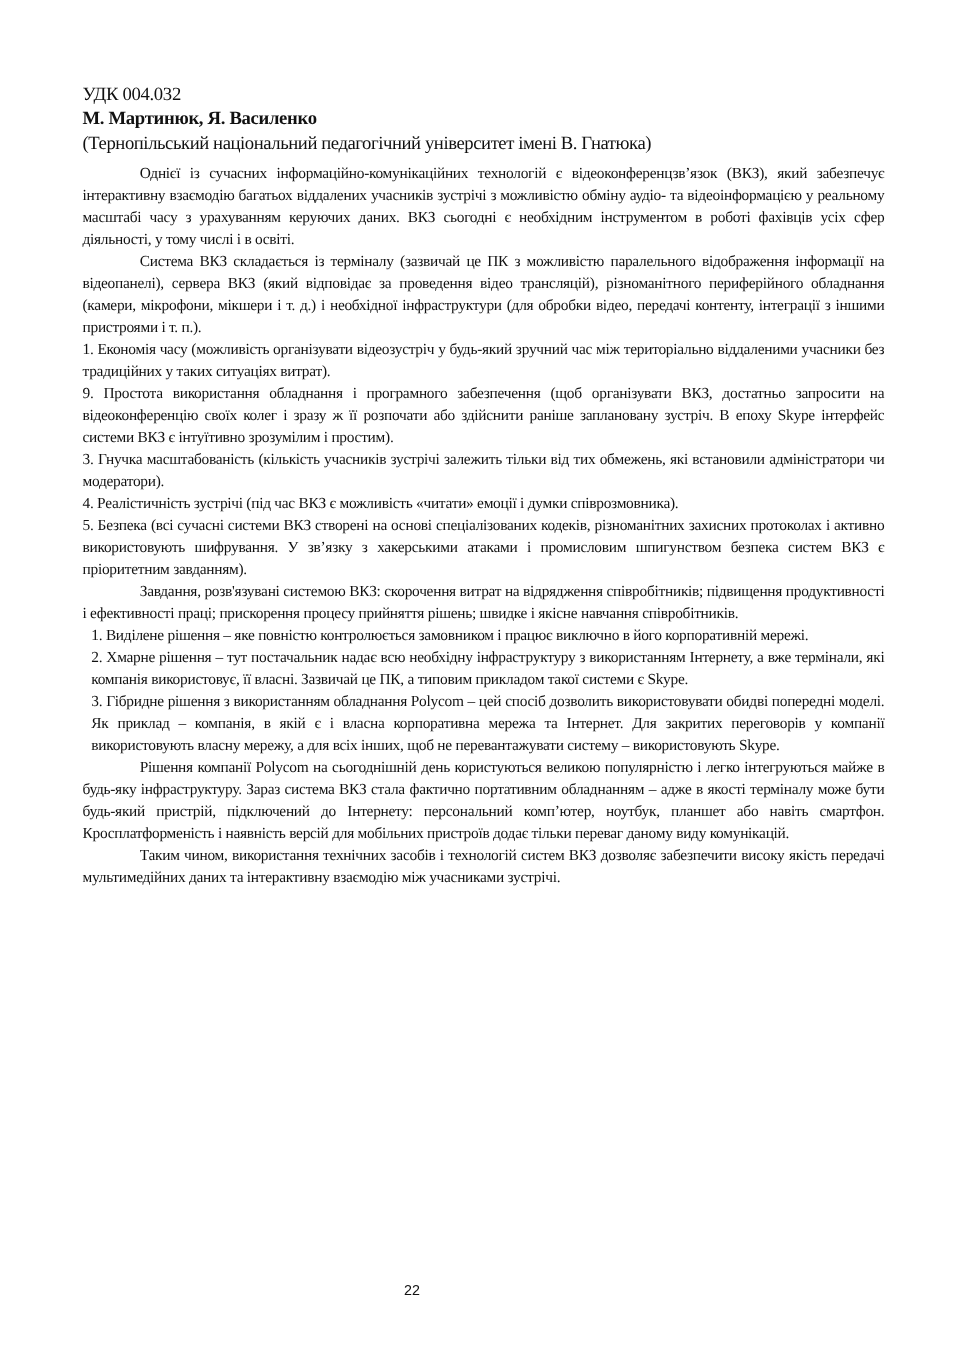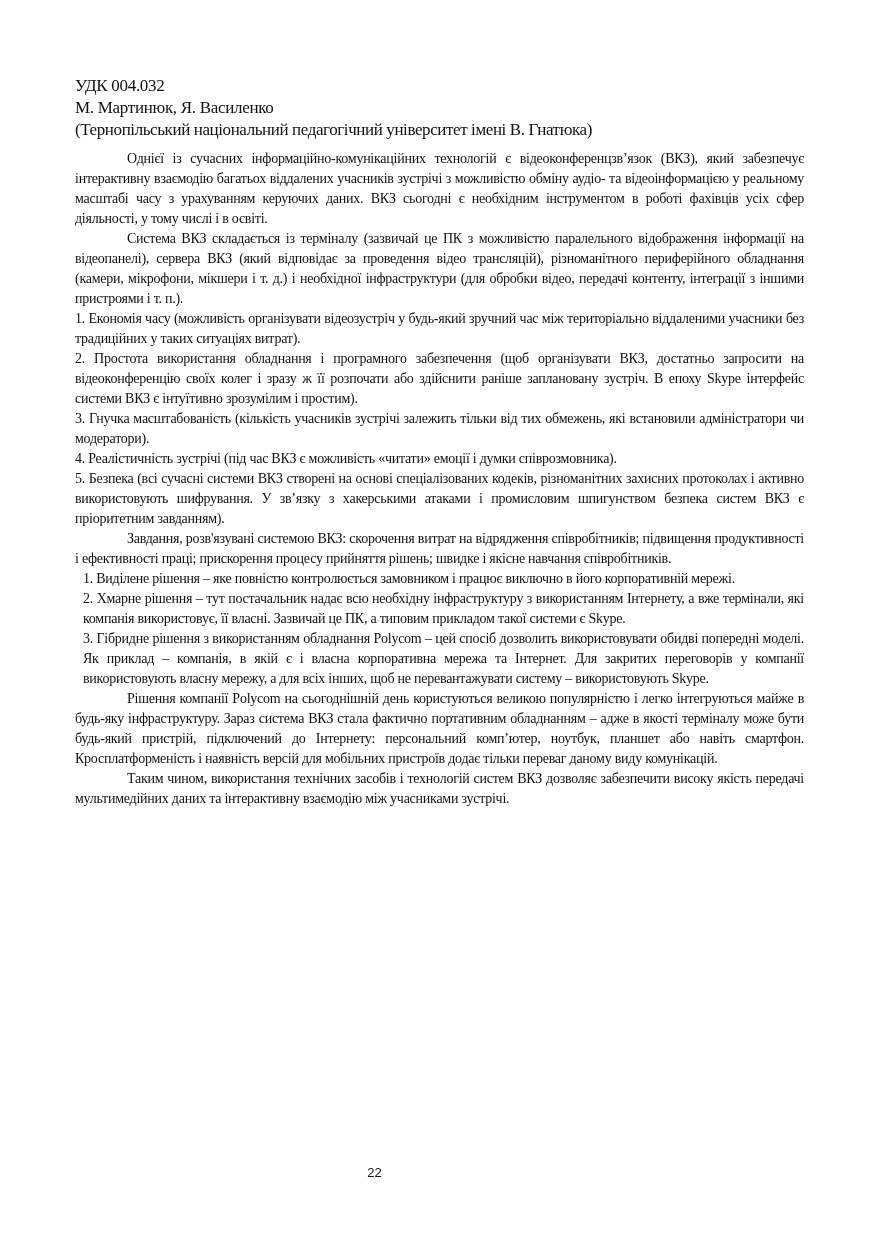--- a/index.html
+++ b/index.html
@@ -1,20 +1,20 @@
 <!DOCTYPE html>
 <html><head>
 <meta charset="utf-8">
 <style>
   html, body { margin: 0; padding: 0; background: #ffffff; }
   body { width: 877px; height: 1240px; position: relative; overflow: hidden;
          font-family: "Liberation Serif", "DejaVu Serif", serif; color: #111; }
   .page { position: absolute; left: 75px; top: 54px; width: 729px; margin-top: 21px; }
   .udc { font-size: 17px; line-height: 22px; letter-spacing: -0.3px; }
-  .authors { font-size: 17px; line-height: 22px; font-weight: normal; letter-spacing: -0.3px; }
+  .authors { font-size: 17px; line-height: 22px; font-weight: bold; letter-spacing: -0.3px; }
   .affil { font-size: 17px; line-height: 22px; letter-spacing: -0.4px; }
   .title { font-size: 17.5px; line-height: 22px; font-weight: bold; text-align: center;
            margin-top: 13px; letter-spacing: -0.5px; }
   .body { margin-top: 8px; font-size: 14px; line-height: 20px; letter-spacing: -0.25px; }
   .body p { margin: 0; text-align: justify; }
   .indent { text-indent: 52px; }
   .li { text-indent: 0; }
   .li2 { padding-left: 8px; text-indent: 0; }
   .pageno { position: absolute; top: 1165px; left: 0; width: 749px; text-align: center;
             font-family: "Liberation Sans", "DejaVu Sans", sans-serif; font-size: 13px; }
@@ -24,21 +24,21 @@
 
 <div class="page">
   <div class="udc">УДК 004.032</div>
   <div class="authors">М. Мартинюк, Я. Василенко</div>
   <div class="affil">(Тернопільський національний педагогічний університет імені В. Гнатюка)</div>
 
   <div class="body">
     <p class="indent">Однієї із сучасних інформаційно-комунікаційних технологій є відеоконференцзв’язок (ВКЗ), який забезпечує інтерактивну взаємодію багатьох віддалених учасників зустрічі з можливістю обміну аудіо- та відеоінформацією у реальному масштабі часу з урахуванням керуючих даних. ВКЗ сьогодні є необхідним інструментом в роботі фахівців усіх сфер діяльності, у тому числі і в освіті.</p>
     <p class="indent">Система ВКЗ складається із терміналу (зазвичай це ПК з можливістю паралельного відображення інформації на відеопанелі), сервера ВКЗ (який відповідає за проведення відео трансляцій), різноманітного периферійного обладнання (камери, мікрофони, мікшери і т. д.) і необхідної інфраструктури (для обробки відео, передачі контенту, інтеграції з іншими пристроями і т. п.).</p>
     <p class="li">1. Економія часу (можливість організувати відеозустріч у будь-який зручний час між територіально віддаленими учасники без традиційних у таких ситуаціях витрат).</p>
-    <p class="li">2. Простота використання обладнання і програмного забезпечення (щоб організувати ВКЗ, достатньо запросити на відеоконференцію своїх колег і зразу ж її розпочати або здійснити раніше заплановану зустріч. В епоху Skype інтерфейс системи ВКЗ є інтуїтивно зрозумілим і простим).</p>
+    <p class="li">9. Простота використання обладнання і програмного забезпечення (щоб організувати ВКЗ, достатньо запросити на відеоконференцію своїх колег і зразу ж її розпочати або здійснити раніше заплановану зустріч. В епоху Skype інтерфейс системи ВКЗ є інтуїтивно зрозумілим і простим).</p>
     <p class="li">3. Гнучка масштабованість (кількість учасників зустрічі залежить тільки від тих обмежень, які встановили адміністратори чи модератори).</p>
     <p class="li">4. Реалістичність зустрічі (під час ВКЗ є можливість «читати» емоції і думки співрозмовника).</p>
     <p class="li">5. Безпека (всі сучасні системи ВКЗ створені на основі спеціалізованих кодеків, різноманітних захисних протоколах і активно використовують шифрування. У зв’язку з хакерськими атаками і промисловим шпигунством безпека систем ВКЗ є пріоритетним завданням).</p>
     <p class="indent">Завдання, розв'язувані системою ВКЗ: скорочення витрат на відрядження співробітників; підвищення продуктивності і ефективності праці; прискорення процесу прийняття рішень; швидке і якісне навчання співробітників.</p>
     <p class="li2">1. Виділене рішення – яке повністю контролюється замовником і працює виключно в його корпоративній мережі.</p>
     <p class="li2">2. Хмарне рішення – тут постачальник надає всю необхідну інфраструктуру з використанням Інтернету, а вже термінали, які компанія використовує, її власні. Зазвичай це ПК, а типовим прикладом такої системи є Skype.</p>
     <p class="li2">3. Гібридне рішення з використанням обладнання Polycom – цей спосіб дозволить використовувати обидві попередні моделі. Як приклад – компанія, в якій є і власна корпоративна мережа та Інтернет. Для закритих переговорів у компанії використовують власну мережу, а для всіх інших, щоб не перевантажувати систему – використовують Skype.</p>
     <p class="indent">Рішення компанії Polycom на сьогоднішній день користуються великою популярністю і легко інтегруються майже в будь-яку інфраструктуру. Зараз система ВКЗ стала фактично портативним обладнанням – адже в якості терміналу може бути будь-який пристрій, підключений до Інтернету: персональний комп’ютер, ноутбук, планшет або навіть смартфон. Кросплатформеність і наявність версій для мобільних пристроїв додає тільки переваг даному виду комунікацій.</p>
     <p class="indent">Таким чином, використання технічних засобів і технологій систем ВКЗ дозволяє забезпечити високу якість передачі мультимедійних даних та інтерактивну взаємодію між учасниками зустрічі.</p>
   </div>

